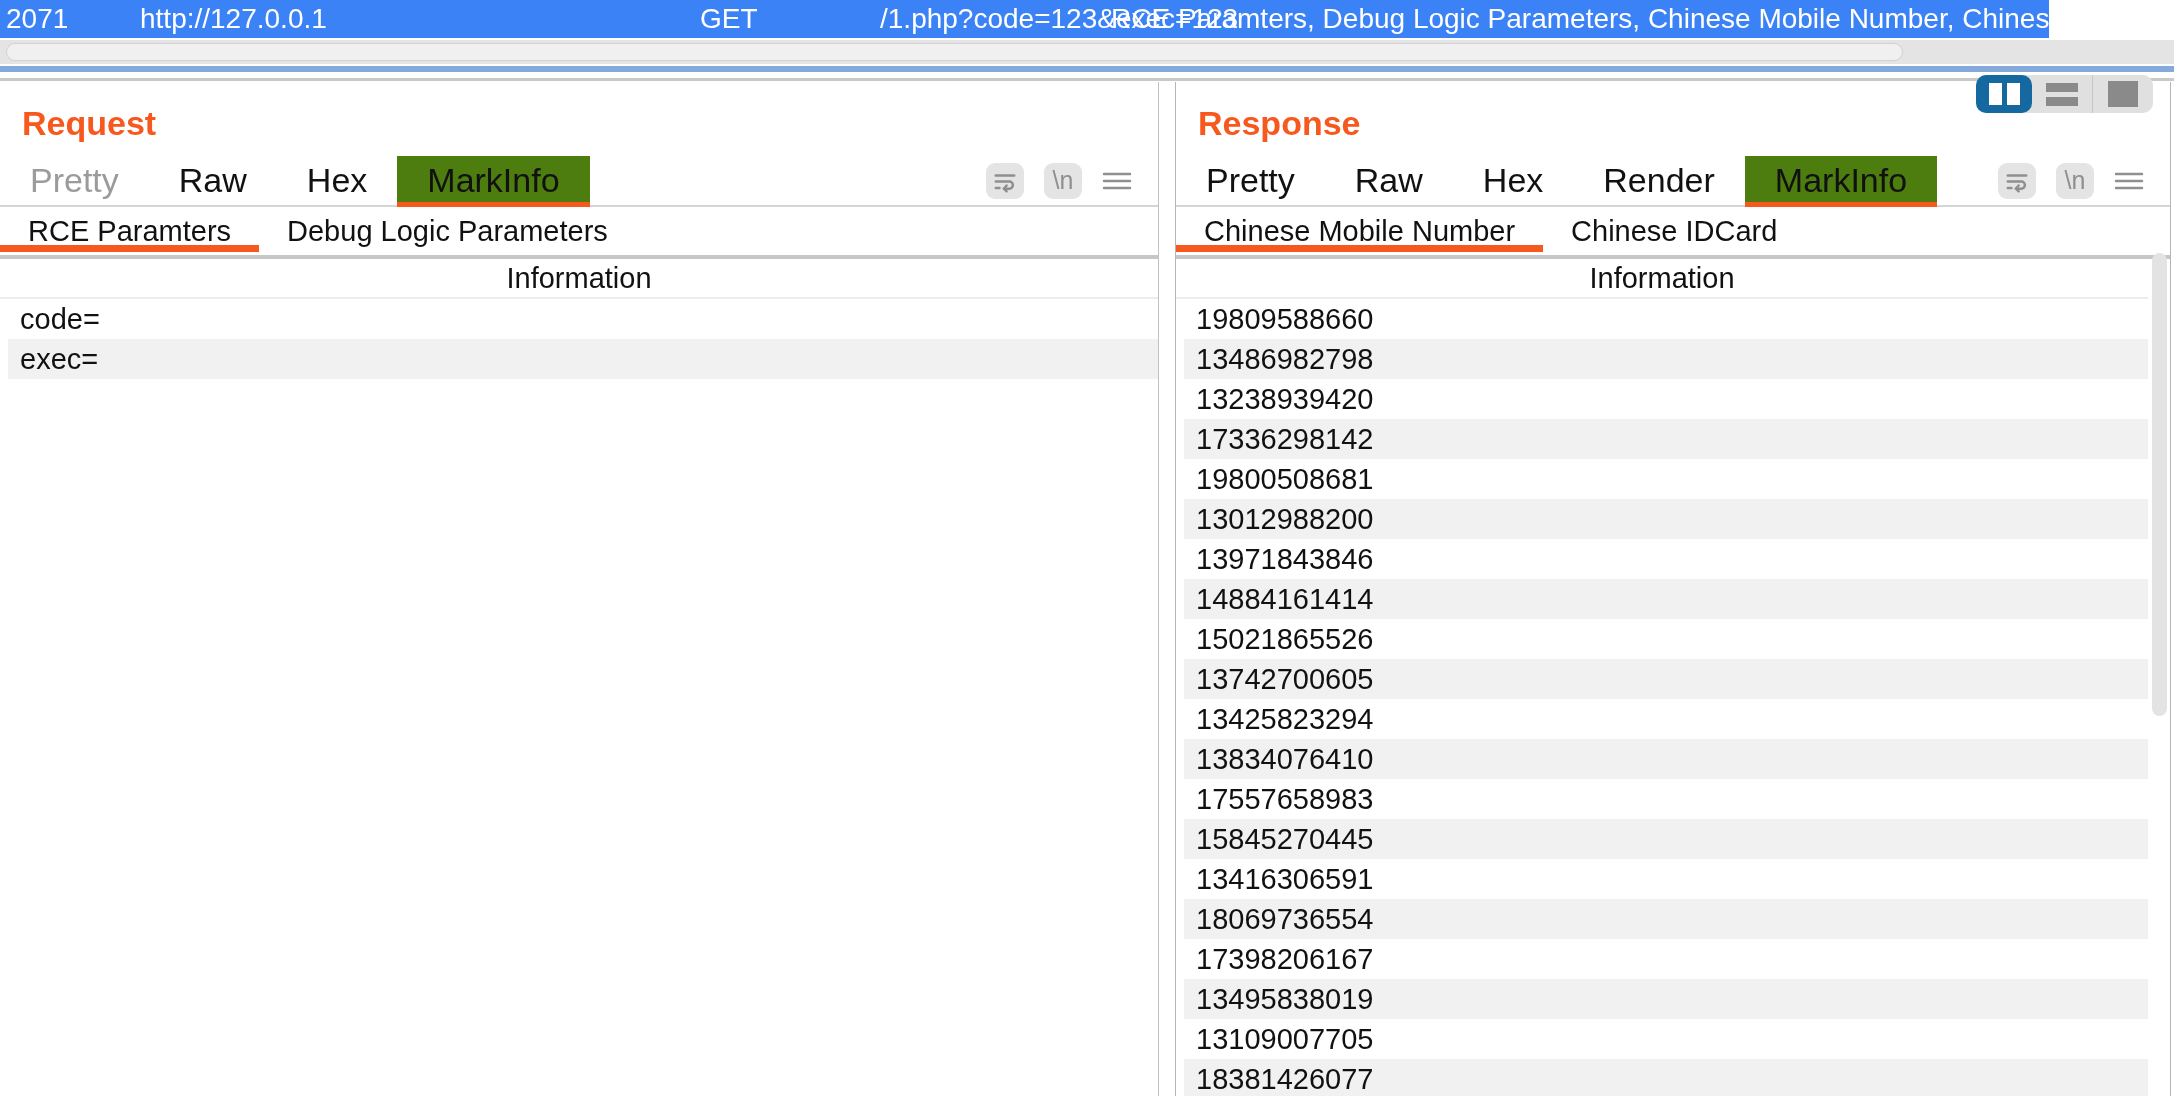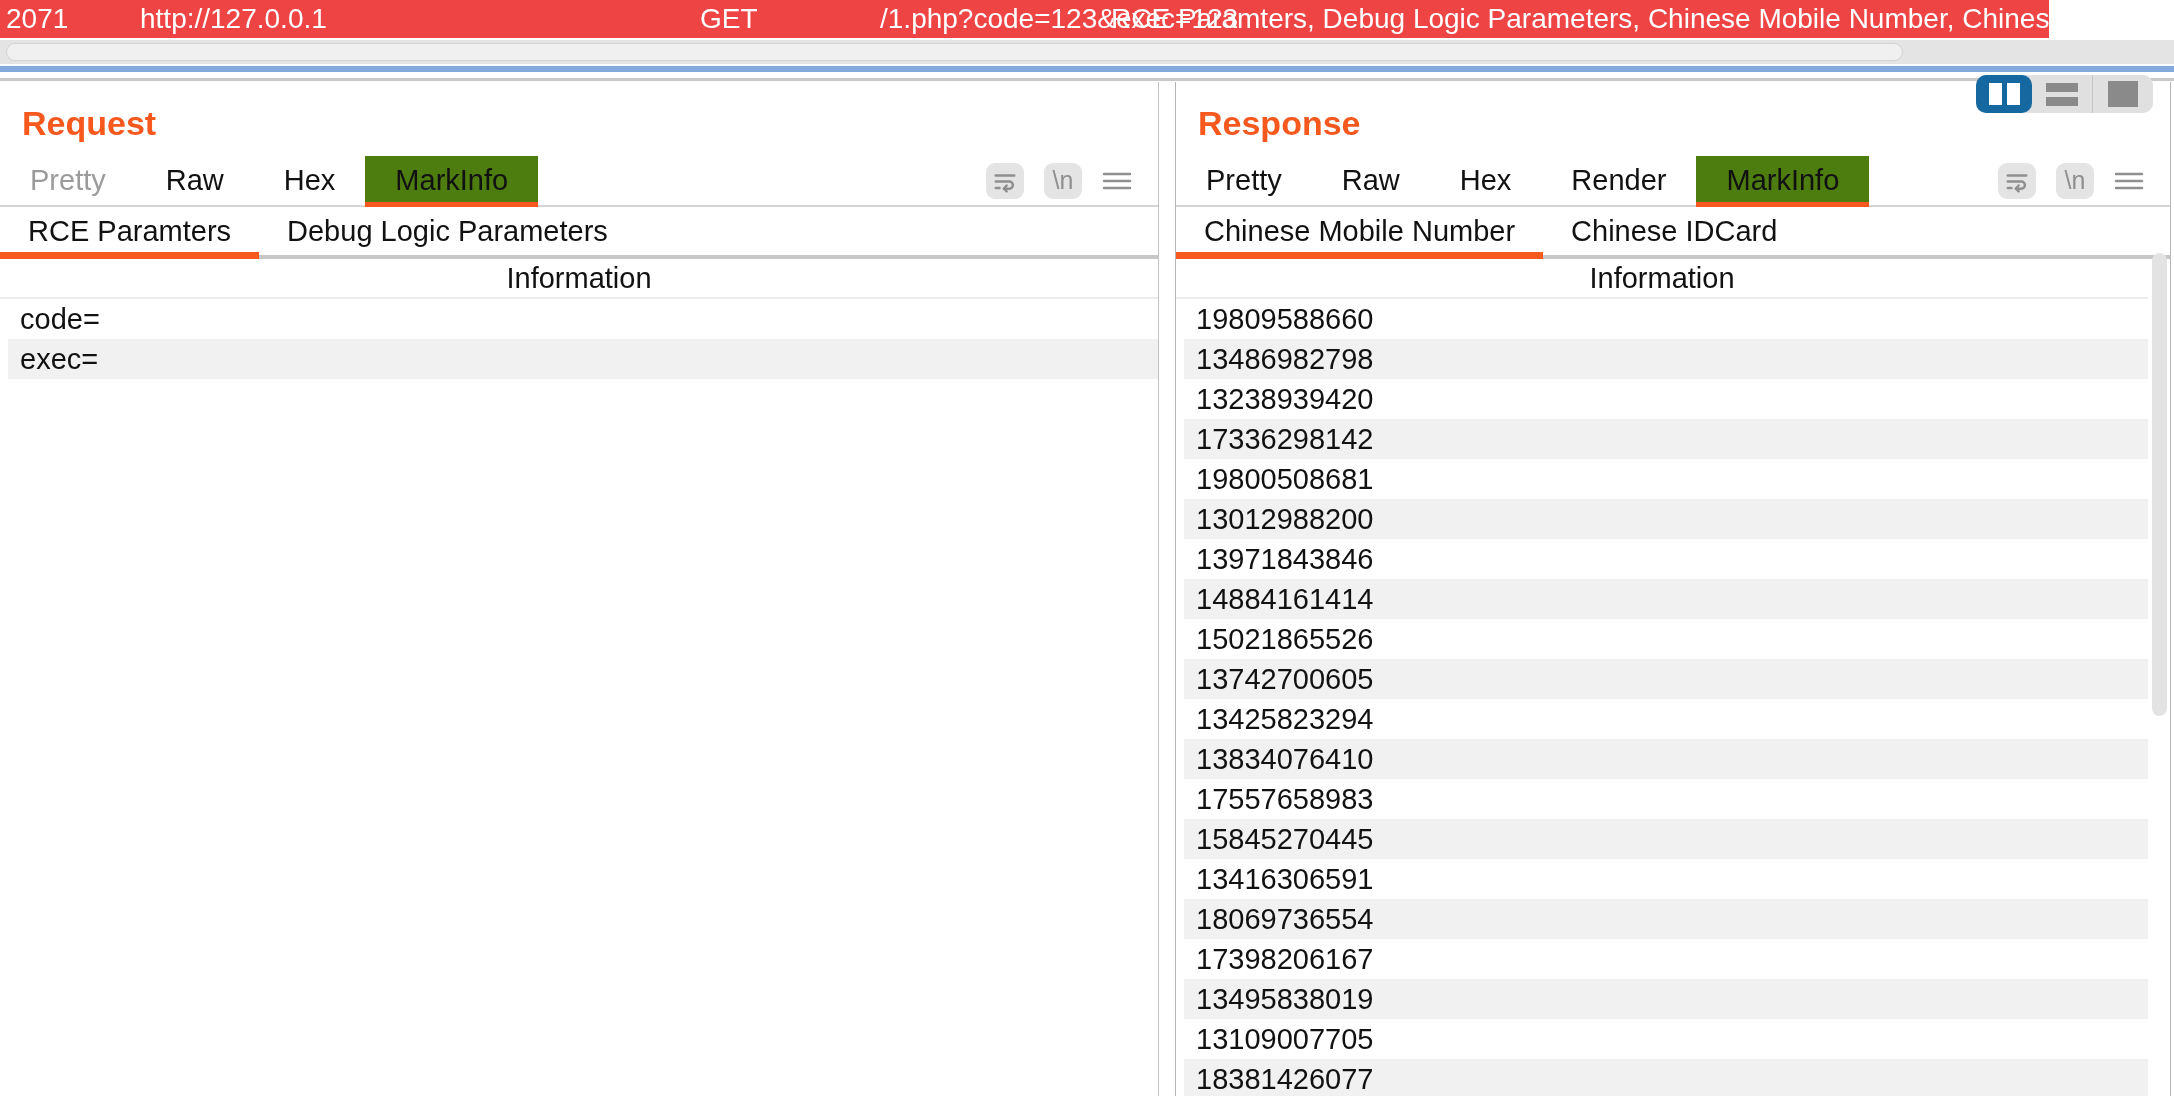--- a/index.html
+++ b/index.html
@@ -1,50 +1,50 @@
 <!DOCTYPE html>
 <html><head>
 <meta charset="utf-8">
 <style>
   html,body{margin:0;padding:0;}
   body{
     width:2174px;height:1096px;position:relative;overflow:hidden;
     background:#ffffff;font-family:"Liberation Sans",sans-serif;color:#111;
   }
   
-  .logger-bar{position:absolute;top:0;left:0;width:2049px;height:38px;background:#ef4444;}
+  .logger-bar{position:absolute;top:0;left:0;width:2049px;height:38px;background:#3b82f6;}
   .logger-bar span{position:absolute;top:0;line-height:38px;font-size:28px;color:#ffffff;white-space:nowrap;}
   .cell-id{left:6px}.cell-host{left:140px}.cell-method{left:700px}.cell-path{left:880px}.cell-tags{left:1111px}
   
   .hstrip{position:absolute;top:40px;left:0;width:2174px;height:24px;background:#e4e4e4;}
   .hthumb{position:absolute;top:3px;left:6px;width:1897px;height:18px;background:#f0f0f0;
           border:1px solid #d2d2d2;border-radius:10px;box-sizing:border-box;}
   .blue-rule{position:absolute;top:66px;left:0;width:2174px;height:6px;background:#83aadb;}
   .gray-rule{position:absolute;top:78px;left:0;width:2174px;height:3px;background:#c9c9c9;}
   
   .content{position:absolute;top:82px;left:0;right:0;bottom:0;display:flex;}
   .panel{display:flex;flex-direction:column;box-sizing:border-box;}
   .panel.request{width:1159px;border-right:1px solid #c2c2c2;}
   .spacer{width:16px;}
   .panel.response{flex:1;border-left:1px solid #b5b5b5;border-right:1px solid #b5b5b5;margin-right:3px;position:relative;}
   .panel-title{height:74px;box-sizing:border-box;padding:22px 0 0 22px;
                font-size:34px;font-weight:bold;color:#f6581e;}
   
   .tabs{display:flex;height:49px;border-bottom:2px solid #d5d5d5;position:relative;}
-  .tab{display:flex;align-items:center;padding:0 30px;font-size:29px;color:#111;position:relative;cursor:default;}
+  .tab{display:flex;align-items:center;padding:0 30px;font-size:34px;color:#111;position:relative;cursor:default;}
   .tab.disabled{color:#9b9b9b;}
   .tab.selected{background:#4d7c0f;}
   .tab.selected::after{content:"";position:absolute;left:0;right:0;bottom:-2px;height:5px;background:#f6581e;}
   .tab-actions{margin-left:auto;display:flex;align-items:center;gap:20px;padding-right:26px;}
   .icon-btn{width:38px;height:36px;border-radius:9px;background:#e4e4e4;
             display:flex;align-items:center;justify-content:center;}
   .newline-label{font-size:25px;color:#8f8f8f;}
   .plain-icon{display:flex;align-items:center;justify-content:center;}
   
-  .subtabs{display:flex;height:48px;border-bottom:4px solid #c6c6c6;position:relative;}
+  .subtabs{display:flex;height:48px;border-bottom:4px solid #c6c6c6;position:relative;align-items:center;}
   .subtab{display:flex;align-items:center;padding:0 28px;font-size:29px;position:relative;cursor:default;}
   .subtab.selected::after{content:"";position:absolute;left:0;right:0;bottom:-4px;height:7px;background:#f6581e;}
   
   .thead{height:40px;line-height:38px;text-align:center;font-size:29px;
          border-bottom:2px solid #ececec;box-sizing:border-box;}
   .table{flex:1;overflow:hidden;}
   .row{height:40px;line-height:40px;padding-left:12px;font-size:29px;white-space:nowrap;margin-left:8px;}
   .row:nth-child(even){background:#f1f1f1;}
   .response .thead,.response .table{margin-right:22px;}
   

